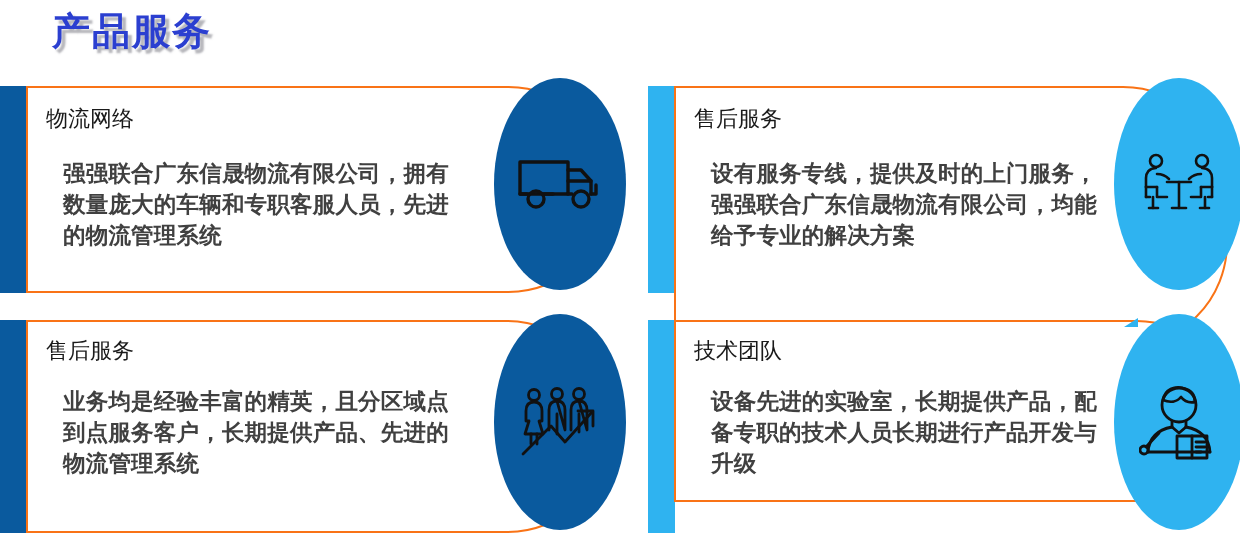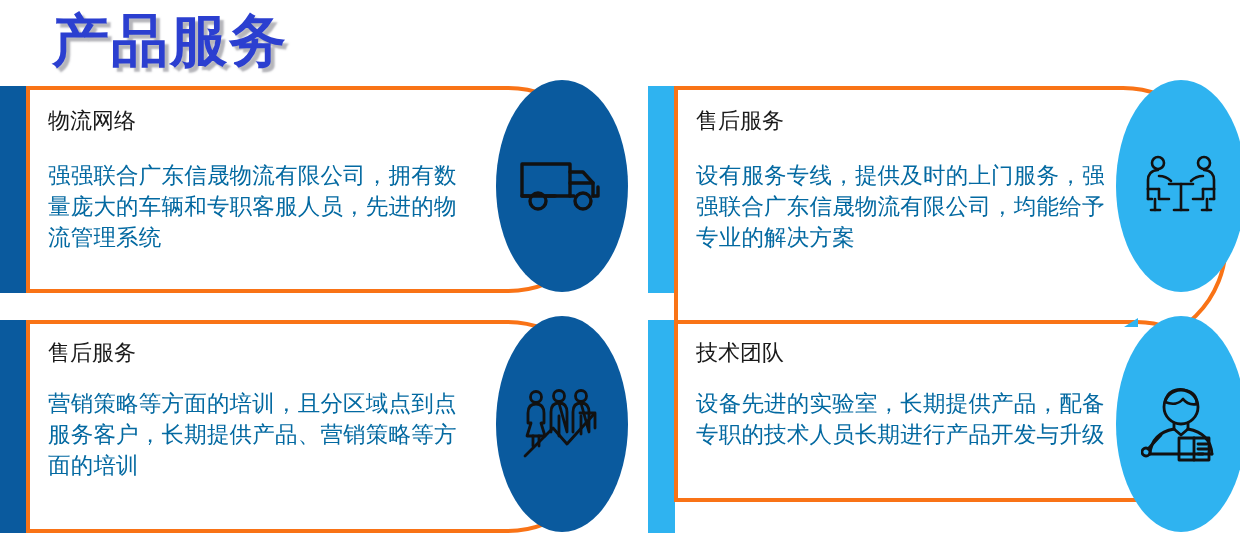--- a/index.html
+++ b/index.html
@@ -13,35 +13,35 @@
     position: relative;
     overflow: hidden;
     font-family: "DejaVu Sans", "Liberation Sans", sans-serif;
   }
 
   
   #slide-title {
     position: absolute;
     left: 52px;
     top: 12px;
-    font-size: 57px;
+    font-size: 38px;
     font-weight: 700;
     letter-spacing: 2px;
     color: #2B3FD0;
     text-shadow: 4px 4px 2px rgba(120,120,130,0.55);
     line-height: 1;
     white-space: nowrap;
   }
 
   
   .card {
     position: absolute;
     box-sizing: border-box;
     background: #ffffff;
-    border: 4px solid #f97316;
+    border: 2px solid #f97316;
     border-top-right-radius: 105px;
     border-bottom-right-radius: 105px;
     overflow: visible;
   }
   .card.c1 { left: 26px;  top: 86px;  width: 586px; height: 207px; }
   .card.c2 { left: 674px; top: 86px;  width: 554px; height: 262px; }
   .card.c3 { left: 26px;  top: 320px; width: 586px; height: 213px; }
   .card.c4 { left: 674px; top: 320px; width: 554px; height: 182px; }
 
   
@@ -63,24 +63,25 @@
   }
   .card-heading {
     font-size: 22px;
     color: #1a1a1a;
     line-height: 1.2;
     margin: 0 0 26px 0;
     white-space: nowrap;
   }
   .card-body {
     font-size: 22.5px;
-    color: #0369a1;
+    color: #404040;
     line-height: 1.36;
-    margin: 0;
+    margin: 17px;
     letter-spacing: 0.2px;
+    font-weight: bold;
   }
   .card.c3 .card-text,
   .card.c4 .card-text { top: 16px; }
   .card.c3 .card-heading { margin-bottom: 22px; }
   .card.c4 .card-heading { margin-bottom: 22px; }
 
   
   .icon-ellipse {
     position: absolute;
     border-radius: 50%;
@@ -174,21 +175,21 @@
         <path d="M64 45 v11"></path>
         <path d="M59 56 h9"></path>
       </svg>
     </span>
   </div>
 </div>
 
 <div class="card c3">
   <div class="card-text">
     <p class="card-heading">售后服务</p>
-    <p class="card-body">营销策略等方面的培训，且分区域点到点服务客户，长期提供产品、营销策略等方面的培训</p>
+    <p class="card-body">业务均是经验丰富的精英，且分区域点到点服务客户，长期提供产品、先进的物流管理系统</p>
   </div>
   <div class="icon-ellipse dark">
     <span>
       <svg width="82" height="72" viewBox="0 0 82 72" fill="none" stroke="#111111" stroke-width="2.8" stroke-linejoin="round" stroke-linecap="round">
 
         <circle cx="15" cy="9" r="5.5"></circle>
         <path d="M15 16 c-6 0 -8 4 -8 9 v10 l3 0 l-4 13 h18 l-4 -13 l3 0 v-10 c0 -5 -2 -9 -8 -9z"></path>
         <path d="M12 48 v10"></path>
         <path d="M18 48 v10"></path>
 

